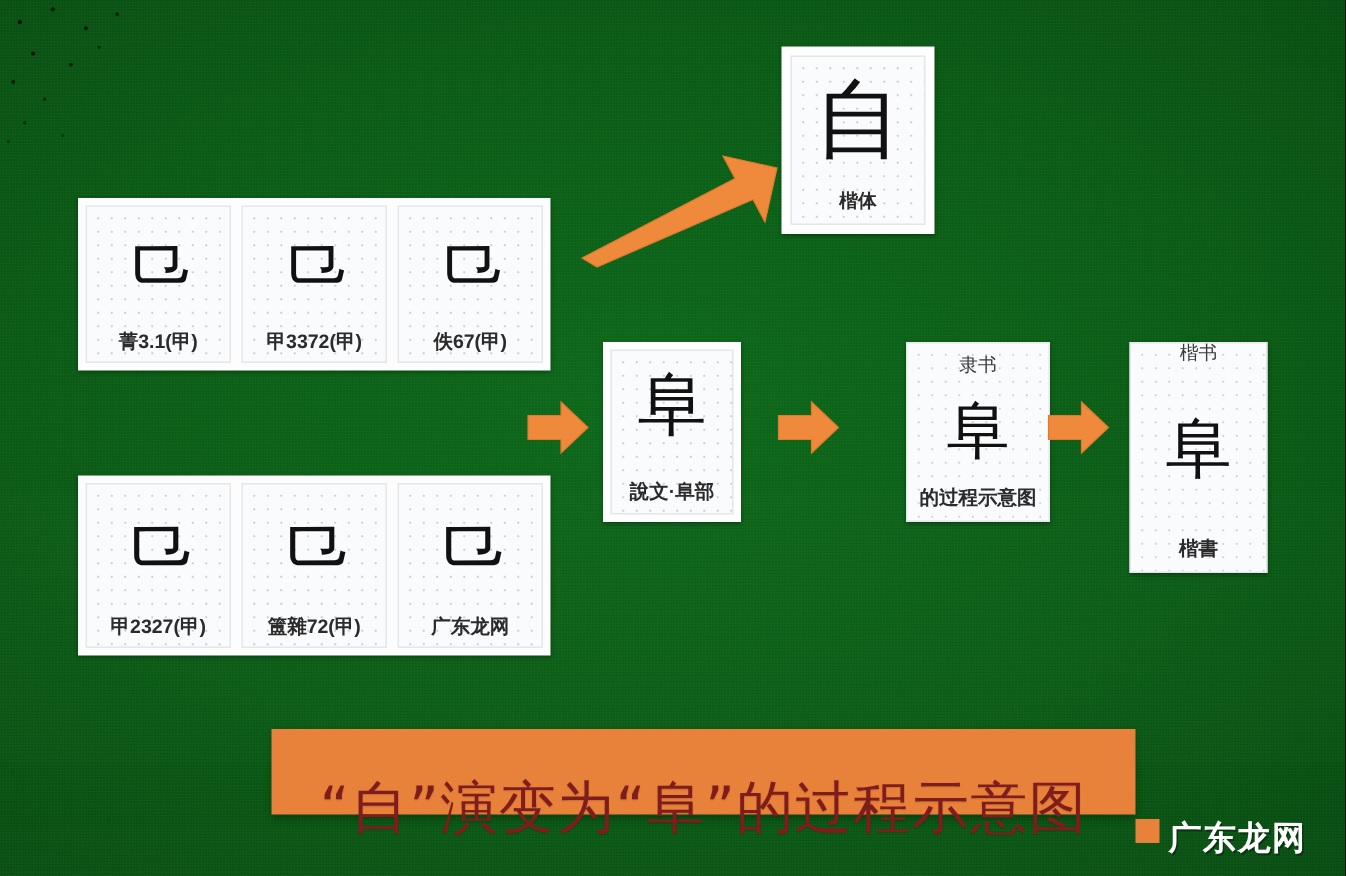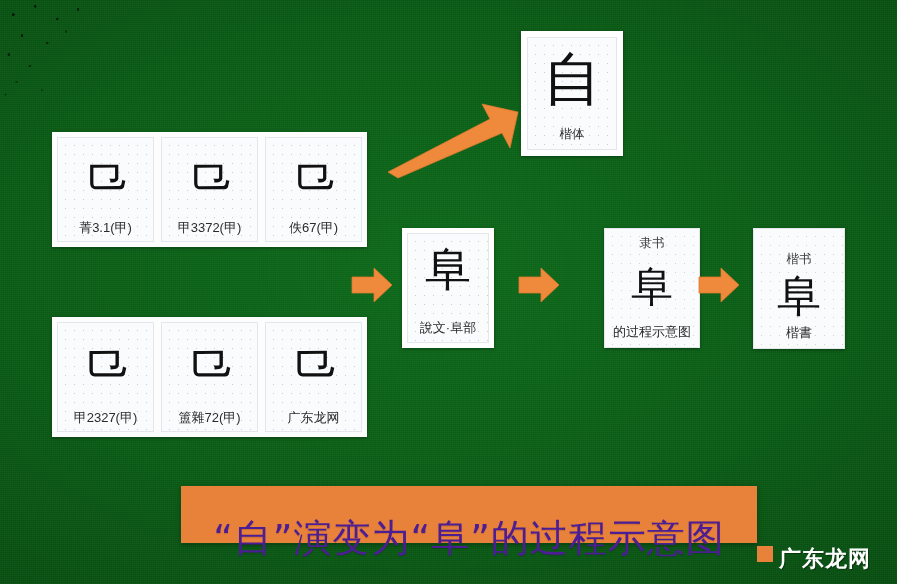--- a/index.html
+++ b/index.html
@@ -95,20 +95,21 @@
     font-family: "DejaVu Serif", "Liberation Serif", serif;
     text-align: center;
     display: block;
   }
   .label {
     color: #2b2b2b;
     font-size: 13px;
     line-height: 1;
     white-space: nowrap;
     font-family: "Liberation Sans", "DejaVu Sans", sans-serif;
+    font-weight: bold;
   }
   .label-top {
     color: #3a3a3a;
     font-size: 12.5px;
     line-height: 1;
     white-space: nowrap;
   }
 
   
   .arrow-right { position: absolute; z-index: 4; }
@@ -118,21 +119,21 @@
   .banner {
     position: absolute;
     background: #e8813a;
     display: flex;
     align-items: center;
     justify-content: center;
     z-index: 6;
     box-shadow: 0 2px 5px rgba(0,0,0,.30);
   }
   .banner-text {
-    color: #4c1d95;
+    color: #7f1d1d;
     font-size: 38px;
     letter-spacing: 1px;
     white-space: nowrap;
     font-family: "DejaVu Sans", "Liberation Sans", sans-serif;
     text-shadow: 0 1px 1px rgba(0,0,0,.15);
     margin-top: 48px;
   }
 
   
   .watermark {
@@ -225,22 +226,22 @@
               background-size:9px 9px; background-position:3px 3px;">
     <span class="label-top">隶书</span>
     <span class="glyph" style="font-size:42px;">阜</span>
     <span class="label">的过程示意图</span>
   </div>
 
   <svg class="arrow-right" style="left:697px; top:265px;" width="44" height="40" viewBox="0 0 44 40">
     <polygon points="2,12 24,12 24,3 42,20 24,37 24,28 2,28" fill="#ef8a3c" stroke="#e07a2c" stroke-width="0.8"></polygon>
   </svg>
 
-  <div class="card-solo" style="left:753px; top:228px; width:92px; height:121px; flex-direction:column;
-              justify-content:space-between; padding:24px 4px 9px;
+  <div class="card-solo" style="left:753px; top:228px; width:92px; height:154px; flex-direction:column;
+              justify-content:space-between; padding:0 4px 9px;
               background:#fafbfd; border:1px solid #e3e6ea;
               background-image:radial-gradient(circle, rgba(120,130,150,.34) 0.6px, transparent 0.7px);
               background-size:9px 9px; background-position:3px 3px;">
     <span class="label-top">楷书</span>
     <span class="glyph" style="font-size:44px;">阜</span>
     <span class="label">楷書</span>
   </div>
 
   <div class="card-solo" style="left:521px; top:31px; width:102px; height:125px; padding:6px;">
     <div class="card" style="width:100%; height:100%; padding:10px 4px 9px; justify-content:space-between;">

